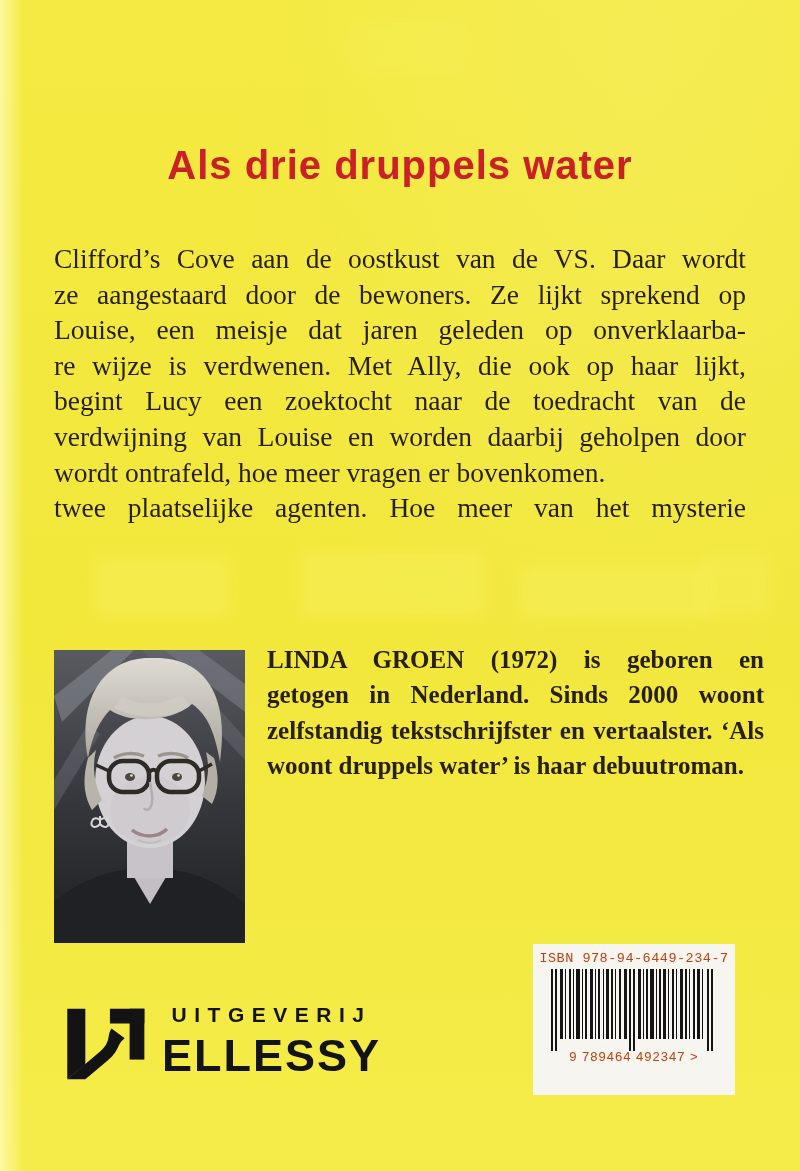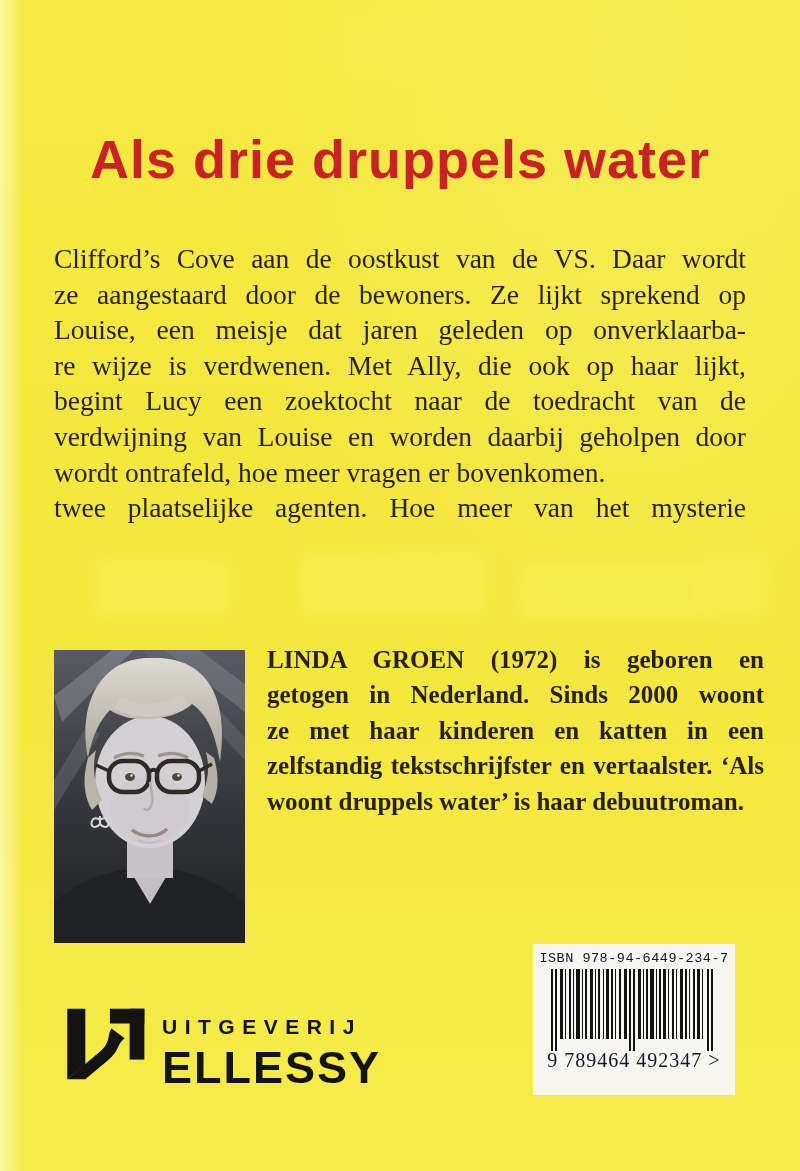--- a/index.html
+++ b/index.html
@@ -18,24 +18,24 @@
   }
   
   .ghost { position: absolute; background: #f9f163; opacity: .42; filter: blur(7px); border-radius: 6px; }
   .g1 { left: 95px;  top: 558px; width: 135px; height: 58px; }
   .g2 { left: 300px; top: 552px; width: 185px; height: 64px; }
   .g3 { left: 520px; top: 566px; width: 190px; height: 52px; }
   .g4 { left: 700px; top: 554px; width: 70px;  height: 62px; opacity: .3; }
   .g5 { left: 350px; top: 20px;  width: 120px; height: 55px; opacity: .22; }
 
   .title {
-    position: absolute; left: 0; top: 128px; width: 800px;
+    position: absolute; left: 0; top: 143px; width: 800px;
     margin: 0; text-align: center;
     font-family: "Liberation Sans", sans-serif;
-    font-size: 54px; font-weight: 700; letter-spacing: 1px;
+    font-size: 40px; font-weight: 700; letter-spacing: 1px;
     color: #ca2127;
   }
 
   .synopsis {
     position: absolute; left: 54px; top: 241px; width: 692px;
     font-size: 27.5px; color: #271f10;
   }
   .jline { height: 35.6px; line-height: 35.6px; text-align: justify; text-align-last: justify; white-space: nowrap; }
   .jline.last { text-align-last: left; }
 
@@ -50,37 +50,37 @@
     font-size: 25px; color: #271f10;
   }
   .bio .jline { height: 35.4px; line-height: 35.4px; font-weight: bold; }
 
   .publisher {
     position: absolute; left: 64px; top: 1001px;
     display: flex; align-items: flex-start;
   }
   .logo-mark { width: 82px; height: 82px; margin-top: 2px; }
   .pub-text { margin-left: 16px; color: #131313; font-family: "Liberation Sans", sans-serif; }
-  .pub-imprint { font-size: 21px; font-weight: 600; letter-spacing: 7.5px; margin-top: 14px; }
+  .pub-imprint { font-size: 21px; font-weight: 600; letter-spacing: 7.5px; margin-top: 2px; text-align: center; }
   .pub-name    { font-size: 45px; font-weight: 800; letter-spacing: 2px; margin-top: 3px; }
 
   .barcode-box {
     position: absolute; left: 533px; top: 944px; width: 202px; height: 151px;
     background: #f7f5f0; box-sizing: border-box; padding: 7px 10px 20px 10px;
     display: flex; flex-direction: column; align-items: center;
-    color: #0f172a;
+    color: #c2410c;
   }
   .isbn-label {
     font-family: "Liberation Mono", monospace;
     font-size: 13.5px; letter-spacing: .5px; white-space: nowrap;
   }
   .bars { margin-top: 3px; }
   .barcode-digits {
-    font-family: Liberation Serif, serif;
-    font-size: 20px; letter-spacing: 1px; margin-top: -2px; white-space: nowrap;
+    font-family: Liberation Sans, sans-serif;
+    font-size: 13px; letter-spacing: 1px; margin-top: -2px; white-space: nowrap;
   }
 </style>
 </head>
 <body>
 
 <div class="cover">
 
   <div class="ghost g1"></div>
   <div class="ghost g2"></div>
   <div class="ghost g3"></div>
@@ -158,21 +158,20 @@
       <path d="M78,180 C88,188 104,188 113,179" stroke="#9a8484" stroke-width="3.5" fill="none"></path>
       <path d="M84,190 C92,194 100,194 107,190" stroke="#bdb3b6" stroke-width="2" fill="none" opacity=".7"></path>
 
       <path d="M46,166 l0,8 m0,0 c-5,6 -10,2 -8,-3 c1,-3 5,-4 8,-1 c3,-3 7,-2 8,1 c2,5 -3,9 -8,3" stroke="#d6d6d6" stroke-width="2" fill="none"></path>
     </svg>
   </div>
 
   <div class="bio">
     <div class="jline">LINDA GROEN (1972) is geboren en</div>
     <div class="jline">getogen in Nederland. Sinds 2000 woont</div>
-    <div class="jline">ze met haar kinderen en katten in een</div>
     <div class="jline">zelfstandig tekstschrijfster en vertaalster. ‘Als</div>
     <div class="jline last">woont druppels water’ is haar debuutroman.</div>
   </div>
 
   <div class="publisher">
     <svg class="logo-mark" viewBox="0 0 100 90" xmlns="http://www.w3.org/2000/svg">
       <g fill="#131313">
 
         <path d="M4,2 H26 V70 L4,88 Z"></path>
 

